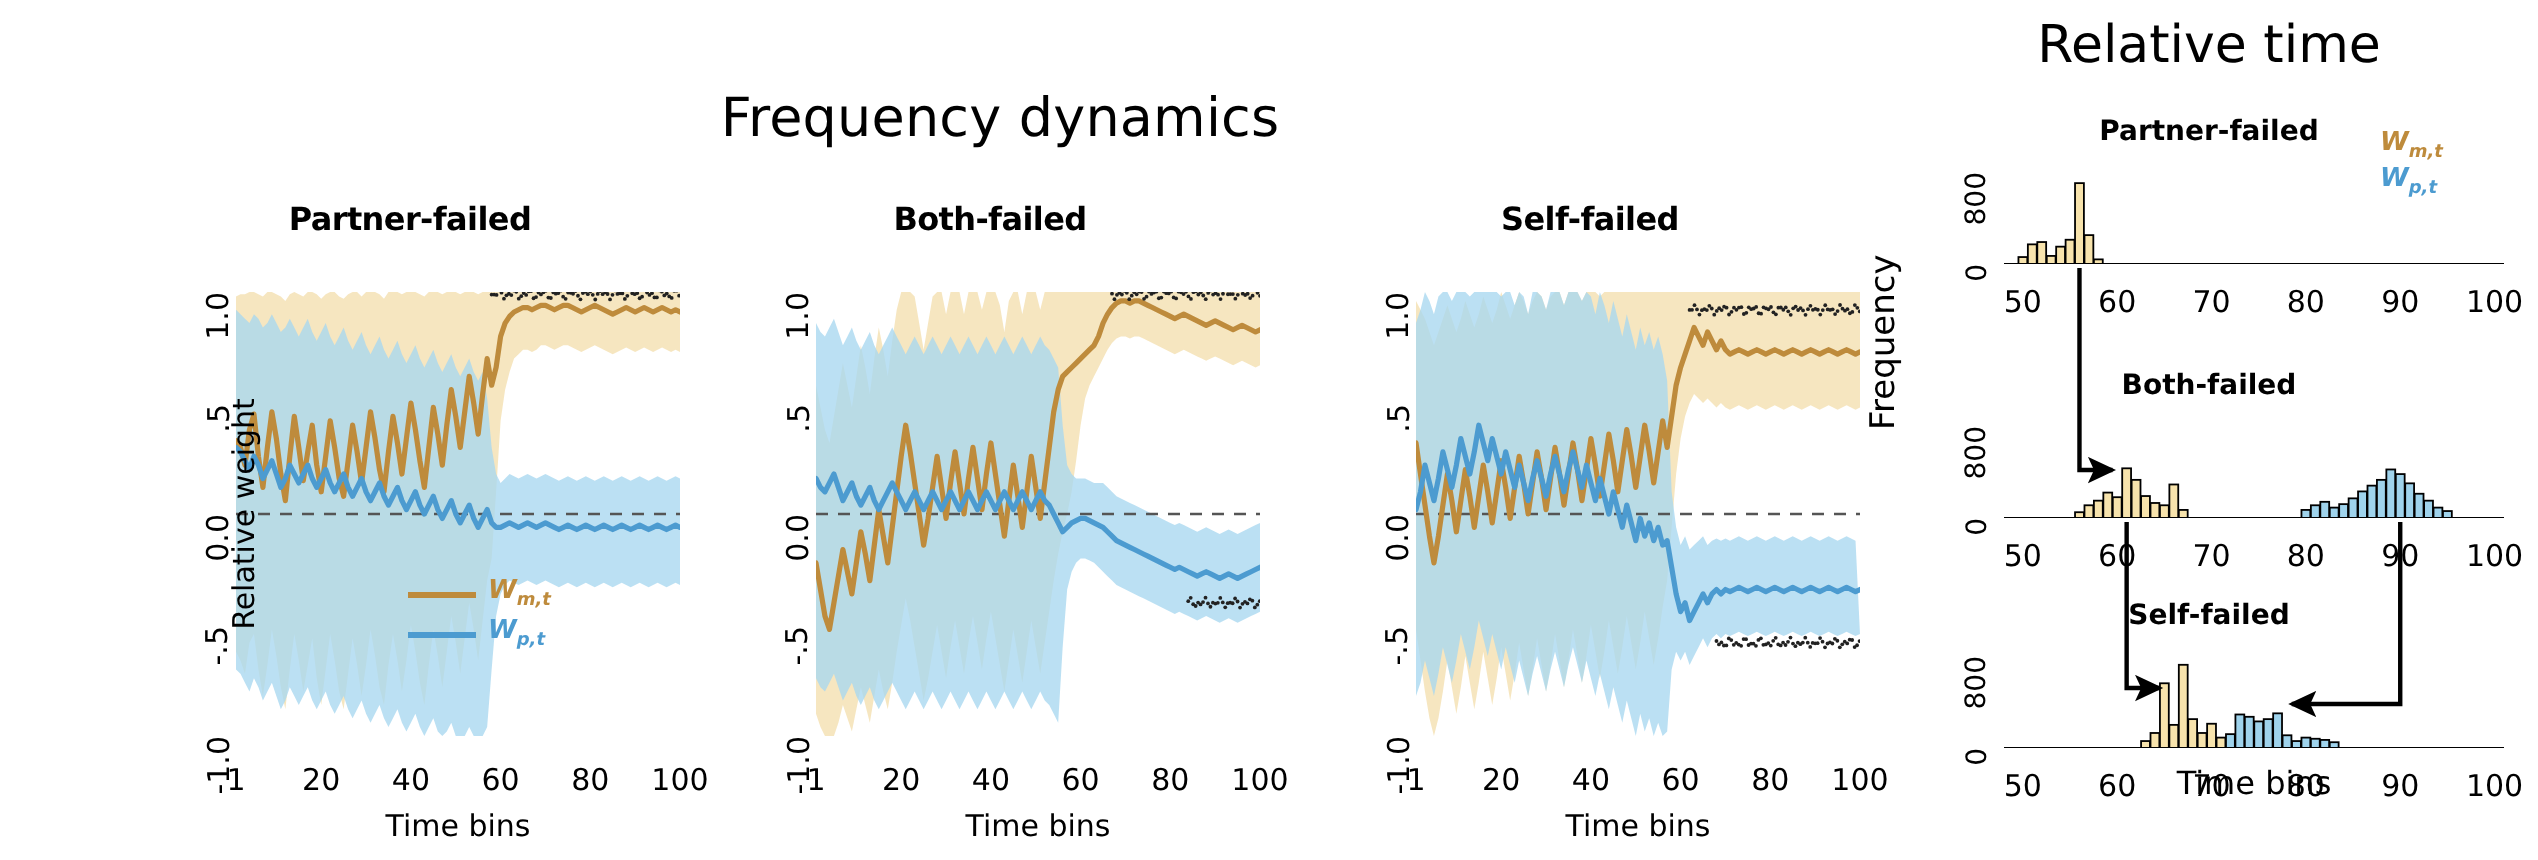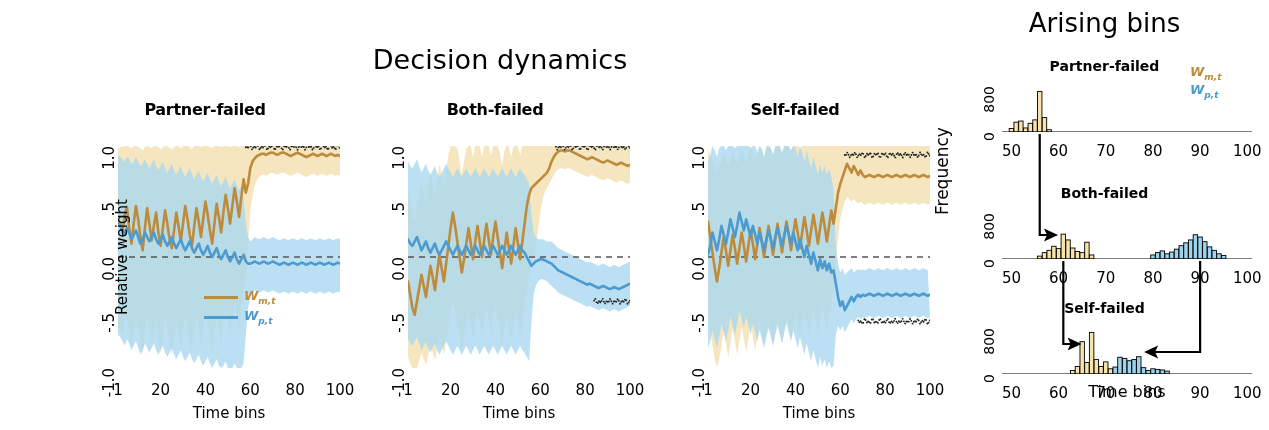--- a/index.html
+++ b/index.html
@@ -58,21 +58,21 @@
   #hist-xlabel{position:absolute;left:62px;top:382px;width:250px;text-align:center;
                font-size:16px;}
   .hlegend{position:absolute;font-size:13px;font-style:italic;font-weight:700;white-space:nowrap;}
   .hlegend sub{font-size:9px;}
 </style>
 </head>
 <body>
 
 <div class="abs" id="left-block">
 
-  <div class="abs" id="main-title">Decision dynamics</div>
+  <div class="abs" id="main-title">Frequency dynamics</div>
 
   <div class="panel" id="panel-partner">
     <div class="panel-title">Partner-failed</div>
     <div class="plot-area">
       <div class="ylab">Relative weight</div>
       <div class="xlab">Time bins</div>
       <svg class="svg-plot" width="222" height="222">
           <path d="M0.00,2.22L2.24,1.11L4.48,1.11L6.73,0.00L8.97,0.00L11.21,1.11L13.45,2.22L15.70,0.00L17.94,0.00L20.18,1.11L22.42,2.22L24.67,4.44L26.91,1.11L29.15,0.00L31.39,1.11L33.64,2.22L35.88,0.00L38.12,0.00L40.36,1.11L42.61,3.33L44.85,1.11L47.09,0.00L49.33,0.00L51.58,2.22L53.82,3.33L56.06,1.11L58.30,0.00L60.55,0.00L62.79,2.22L65.03,0.00L67.27,0.00L69.52,0.00L71.76,1.11L74.00,3.33L76.24,0.00L78.48,0.00L80.73,0.00L82.97,1.11L85.21,0.00L87.45,0.00L89.70,0.00L91.94,1.11L94.18,2.22L96.42,0.00L98.67,0.00L100.91,0.00L103.15,1.11L105.39,0.00L107.64,0.00L109.88,0.00L112.12,1.11L114.36,0.00L116.61,0.00L118.85,0.00L121.09,1.11L123.33,0.00L125.58,0.00L127.82,0.00L130.06,0.00L132.30,0.00L134.55,0.00L136.79,0.00L139.03,0.00L141.27,0.00L143.52,0.00L145.76,0.00L148.00,0.00L150.24,0.00L152.48,0.00L154.73,0.00L156.97,0.00L159.21,0.00L161.45,0.00L163.70,0.00L165.94,0.00L168.18,0.00L170.42,0.00L172.67,0.00L174.91,0.00L177.15,0.00L179.39,0.00L181.64,0.00L183.88,0.00L186.12,0.00L188.36,0.00L190.61,0.00L192.85,0.00L195.09,0.00L197.33,0.00L199.58,0.00L201.82,0.00L204.06,0.00L206.30,0.00L208.55,0.00L210.79,0.00L213.03,0.00L215.27,0.00L217.52,0.00L219.76,0.00L222.00,0.00L222.00,29.97L219.76,28.86L217.52,29.97L215.27,28.86L213.03,27.75L210.79,28.86L208.55,29.97L206.30,28.86L204.06,27.75L201.82,28.86L199.58,29.97L197.33,28.86L195.09,27.75L192.85,28.86L190.61,29.97L188.36,31.08L186.12,29.97L183.88,28.86L181.64,27.75L179.39,26.64L177.15,27.75L174.91,28.86L172.67,29.97L170.42,28.86L168.18,27.75L165.94,26.64L163.70,26.64L161.45,27.75L159.21,28.86L156.97,27.75L154.73,26.64L152.48,26.64L150.24,28.86L148.00,29.97L145.76,28.86L143.52,28.86L141.27,31.08L139.03,33.30L136.79,39.96L134.55,48.84L132.30,64.38L130.06,99.90L127.82,133.20L125.58,144.30L123.33,164.28L121.09,184.26L118.85,168.72L116.61,155.40L114.36,173.16L112.12,190.92L109.88,175.38L107.64,162.06L105.39,179.82L103.15,197.58L100.91,182.04L98.67,168.72L96.42,186.48L94.18,206.46L91.94,195.36L89.70,179.82L87.45,166.50L85.21,184.26L82.97,199.80L80.73,184.26L78.48,170.94L76.24,186.48L74.00,206.46L71.76,197.58L69.52,182.04L67.27,168.72L65.03,186.48L62.79,202.02L60.55,186.48L58.30,173.16L56.06,190.92L53.82,208.68L51.58,199.80L49.33,184.26L47.09,170.94L44.85,188.70L42.61,206.46L40.36,193.14L38.12,173.16L35.88,186.48L33.64,199.80L31.39,184.26L29.15,170.94L26.91,188.70L24.67,208.68L22.42,197.58L20.18,182.04L17.94,168.72L15.70,186.48L13.45,202.02L11.21,188.70L8.97,170.94L6.73,175.38L4.48,190.92L2.24,184.26L0.00,179.82Z" fill="#F4DFAE" fill-opacity="0.78" stroke="none"></path>
           <path d="M0.00,8.88L2.24,11.10L4.48,13.32L6.73,15.54L8.97,11.10L11.21,13.32L13.45,17.76L15.70,15.54L17.94,11.10L20.18,15.54L22.42,19.98L24.67,17.76L26.91,13.32L29.15,17.76L31.39,22.20L33.64,17.76L35.88,13.32L38.12,19.98L40.36,24.42L42.61,19.98L44.85,15.54L47.09,22.20L49.33,26.64L51.58,22.20L53.82,17.76L56.06,24.42L58.30,28.86L60.55,24.42L62.79,19.98L65.03,26.64L67.27,31.08L69.52,26.64L71.76,22.20L74.00,28.86L76.24,33.30L78.48,28.86L80.73,24.42L82.97,31.08L85.21,35.52L87.45,31.08L89.70,26.64L91.94,33.30L94.18,37.74L96.42,33.30L98.67,28.86L100.91,35.52L103.15,39.96L105.39,35.52L107.64,31.08L109.88,37.74L112.12,42.18L114.36,37.74L116.61,33.30L118.85,39.96L121.09,44.40L123.33,39.96L125.58,53.28L127.82,77.70L130.06,91.02L132.30,95.46L134.55,93.24L136.79,91.02L139.03,92.13L141.27,93.24L143.52,92.13L145.76,91.02L148.00,92.13L150.24,93.24L152.48,92.13L154.73,91.02L156.97,92.13L159.21,93.24L161.45,94.35L163.70,93.24L165.94,92.13L168.18,93.24L170.42,94.35L172.67,93.24L174.91,92.13L177.15,93.24L179.39,94.35L181.64,93.24L183.88,92.13L186.12,93.24L188.36,94.35L190.61,93.24L192.85,92.13L195.09,93.24L197.33,94.35L199.58,93.24L201.82,92.13L204.06,93.24L206.30,94.35L208.55,93.24L210.79,92.13L213.03,93.24L215.27,94.35L217.52,93.24L219.76,92.13L222.00,93.24L222.00,146.52L219.76,145.41L217.52,146.52L215.27,147.63L213.03,146.52L210.79,145.41L208.55,146.52L206.30,147.63L204.06,146.52L201.82,145.41L199.58,146.52L197.33,147.63L195.09,146.52L192.85,145.41L190.61,146.52L188.36,147.63L186.12,146.52L183.88,145.41L181.64,146.52L179.39,147.63L177.15,146.52L174.91,145.41L172.67,146.52L170.42,147.63L168.18,146.52L165.94,145.41L163.70,146.52L161.45,147.63L159.21,146.52L156.97,145.41L154.73,144.30L152.48,145.41L150.24,146.52L148.00,145.41L145.76,144.30L143.52,145.41L141.27,146.52L139.03,145.41L136.79,144.30L134.55,146.52L132.30,150.96L130.06,162.06L127.82,188.70L125.58,217.56L123.33,222.00L121.09,222.00L118.85,222.00L116.61,217.56L114.36,222.00L112.12,222.00L109.88,222.00L107.64,215.34L105.39,219.78L103.15,222.00L100.91,219.78L98.67,213.12L96.42,217.56L94.18,222.00L91.94,217.56L89.70,210.90L87.45,215.34L85.21,219.78L82.97,215.34L80.73,208.68L78.48,213.12L76.24,217.56L74.00,213.12L71.76,206.46L69.52,210.90L67.27,215.34L65.03,210.90L62.79,204.24L60.55,208.68L58.30,213.12L56.06,208.68L53.82,202.02L51.58,206.46L49.33,210.90L47.09,206.46L44.85,199.80L42.61,204.24L40.36,208.68L38.12,204.24L35.88,197.58L33.64,202.02L31.39,206.46L29.15,202.02L26.91,197.58L24.67,204.24L22.42,208.68L20.18,202.02L17.94,195.36L15.70,199.80L13.45,204.24L11.21,197.58L8.97,193.14L6.73,199.80L4.48,195.36L2.24,190.92L0.00,188.70Z" fill="#A8D7EF" fill-opacity="0.78" stroke="none"></path>
           <line x1="0" y1="111" x2="222" y2="111" stroke="#555" stroke-width="1.3" stroke-dasharray="6,5"></line>
@@ -468,21 +468,21 @@
             <line x1="222" y1="228" x2="222" y2="233"></line>
           </g>
         </svg>
     <div class="ytick" style="top: 0px;">1.0</div><div class="ytick" style="top: 55.5px;">.5</div><div class="ytick" style="top: 111px;">0.0</div><div class="ytick" style="top: 166.5px;">-.5</div><div class="ytick" style="top: 222px;">-1.0</div><div class="xtick" style="left: 0px;">1</div><div class="xtick" style="left: 42.6061px;">20</div><div class="xtick" style="left: 87.4545px;">40</div><div class="xtick" style="left: 132.303px;">60</div><div class="xtick" style="left: 177.152px;">80</div><div class="xtick" style="left: 222px;">100</div></div>
   </div>
 
 </div>
 
 <div class="abs" id="right-block">
 
-  <div class="abs" id="arising-title">Arising bins</div>
+  <div class="abs" id="arising-title">Relative time</div>
 
   <div id="freq-label">Frequency</div>
   <div id="hist-xlabel">Time bins</div>
 
   <div class="hpanel" id="hist-partner">
     <div class="hpanel-title">Partner-failed</div>
     <div class="hplot">
       <svg class="svg-hist" width="250" height="52">
           <rect x="7.22" y="48.53" width="4.43" height="3.47" fill="#F7E3AC" stroke="#000" stroke-width="0.9"></rect>
           <rect x="11.93" y="42.18" width="4.43" height="9.82" fill="#F7E3AC" stroke="#000" stroke-width="0.9"></rect>

